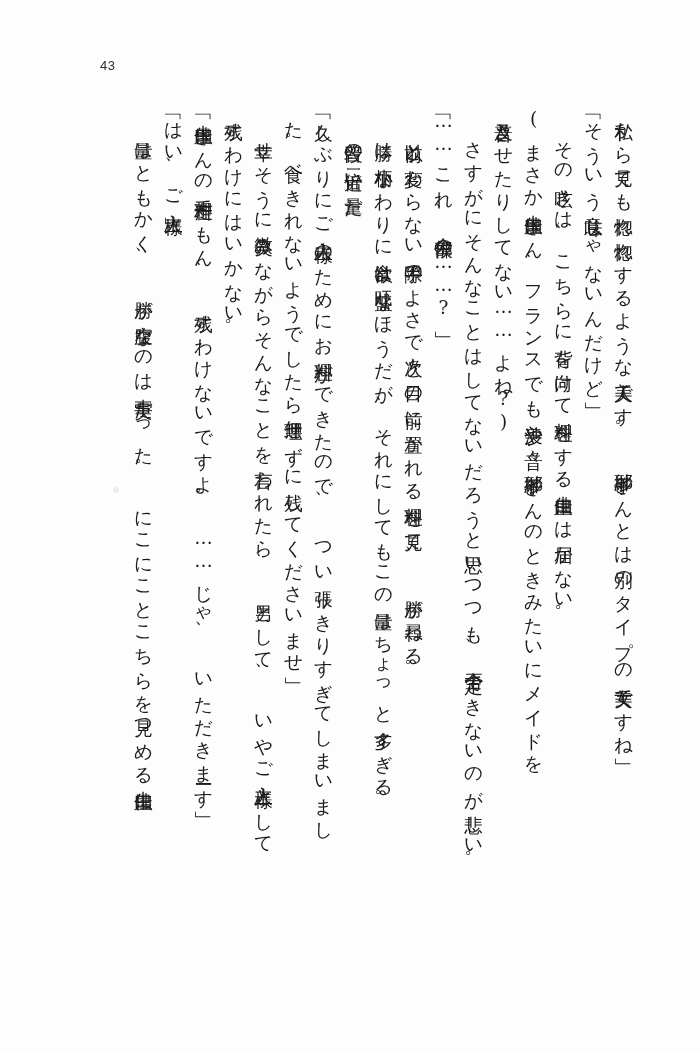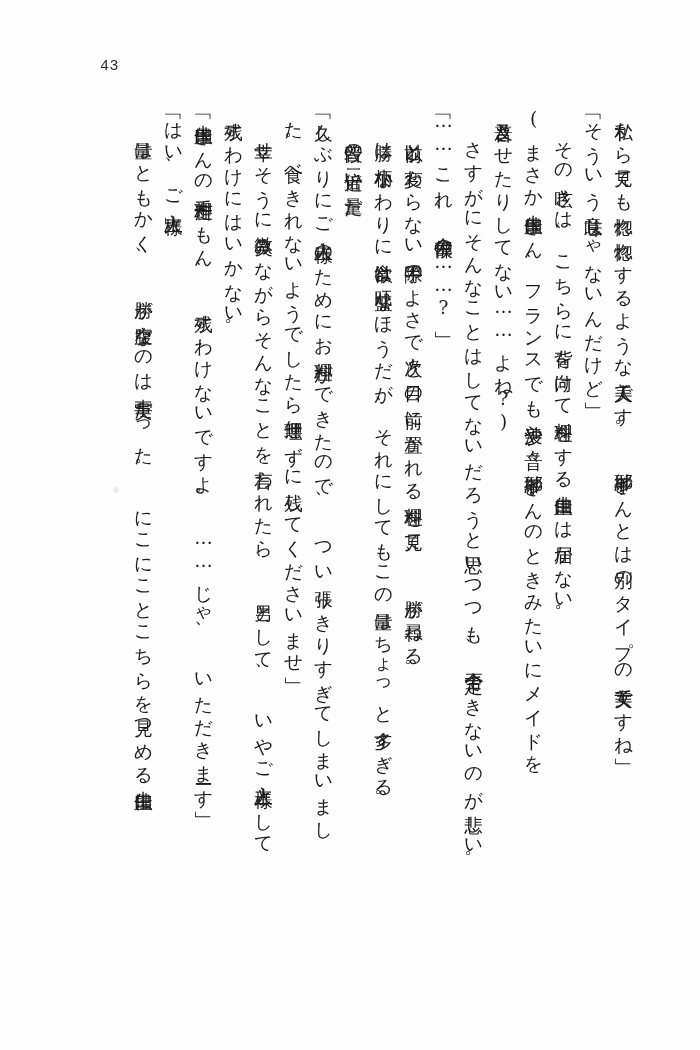--- a/index.html
+++ b/index.html
@@ -19,22 +19,22 @@
     position: absolute;
     inset: 0;
     width: 700px;
     height: 1050px;
     background: #fdfdfd;
   }
   .page-number {
     position: absolute;
     top: 58px;
     left: 100px;
-    font-size: 15px;
-    font-family: Liberation Mono, monospace;
+    font-size: 13px;
+    font-family: Liberation Sans, sans-serif;
     color: #2b2b2b;
     letter-spacing: 0.5px;
   }
   .text-body {
     position: absolute;
     top: 108px;
     left: 62px;
     right: 62px;
     height: 880px;
     display: flex;

